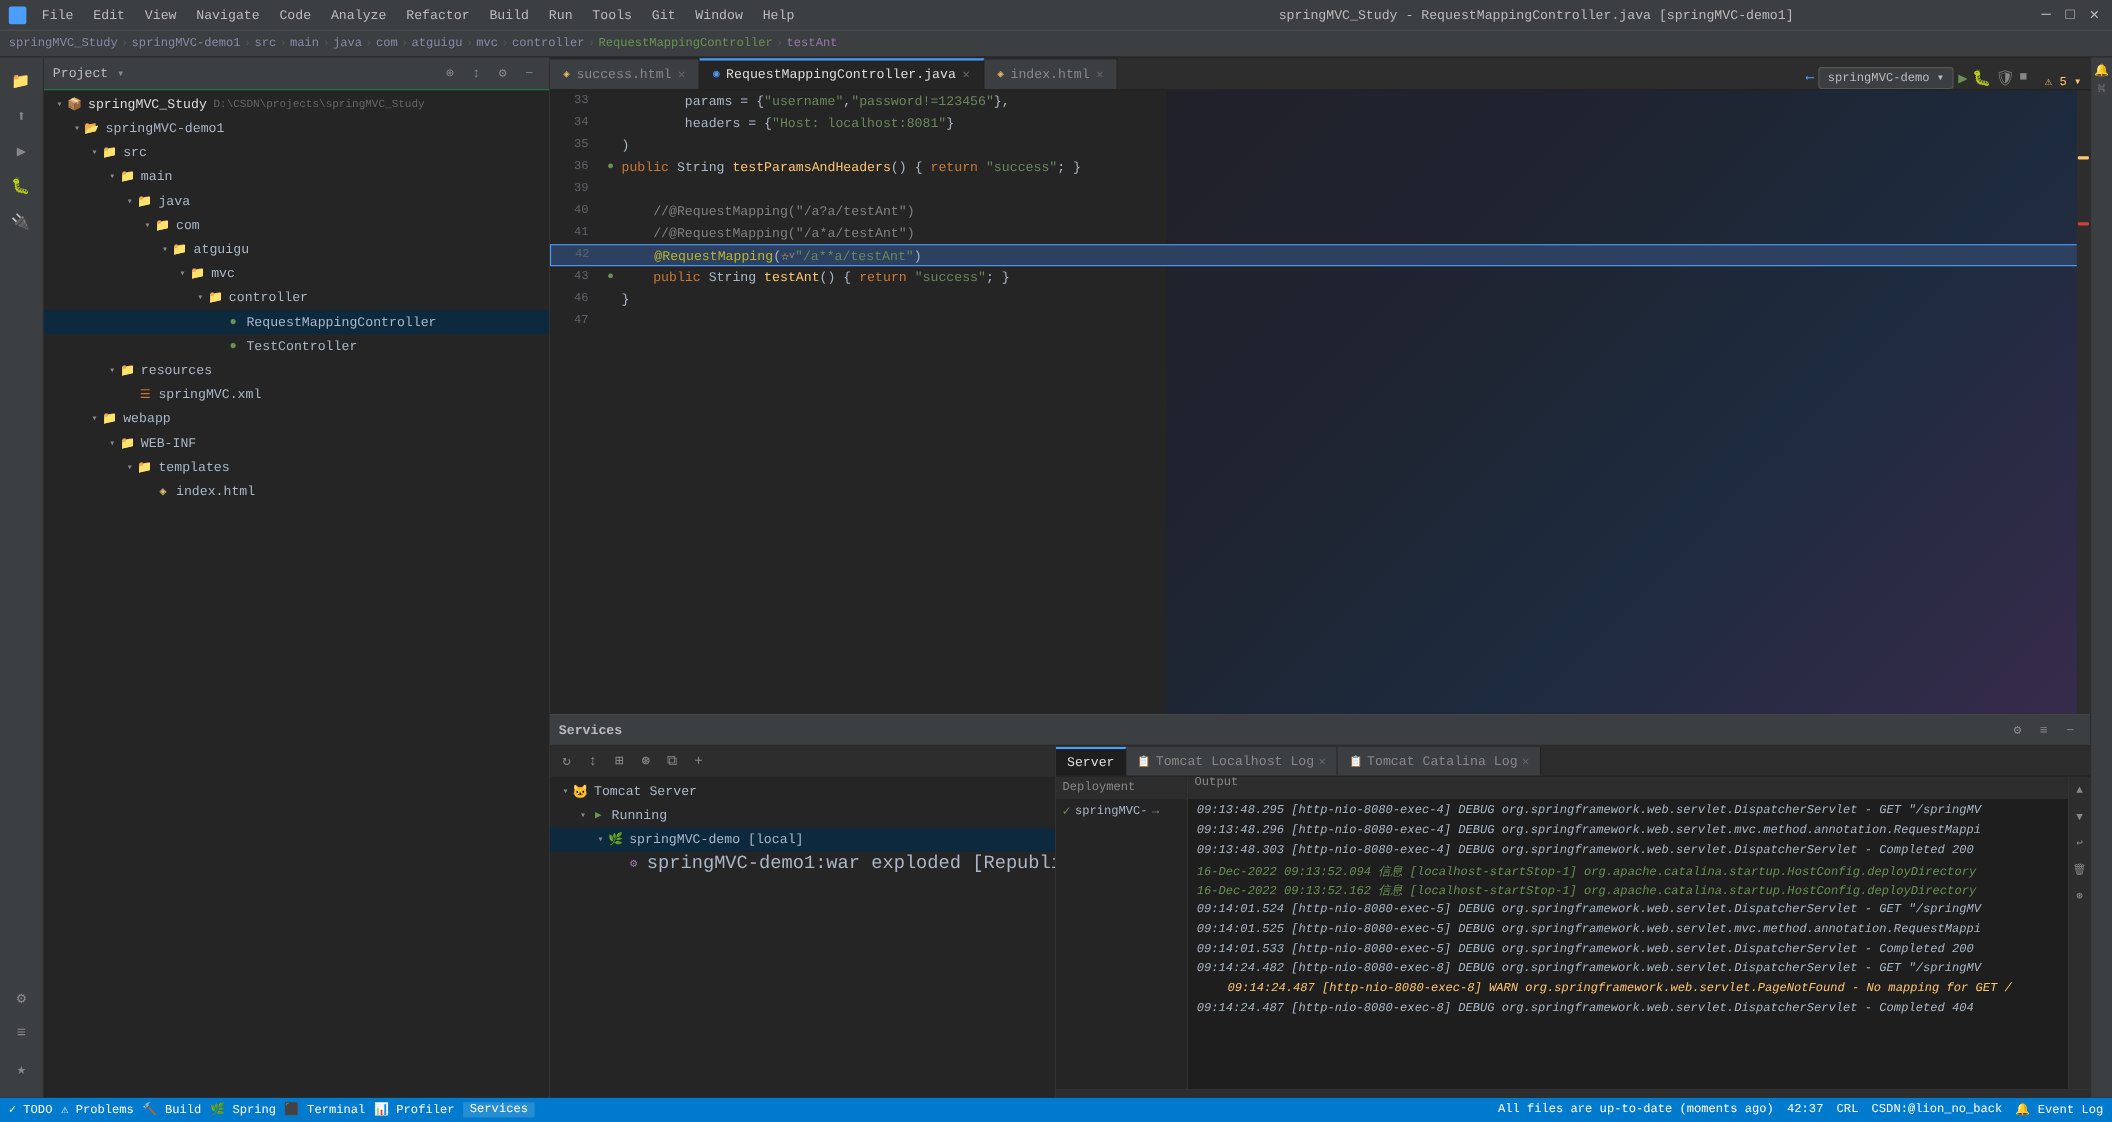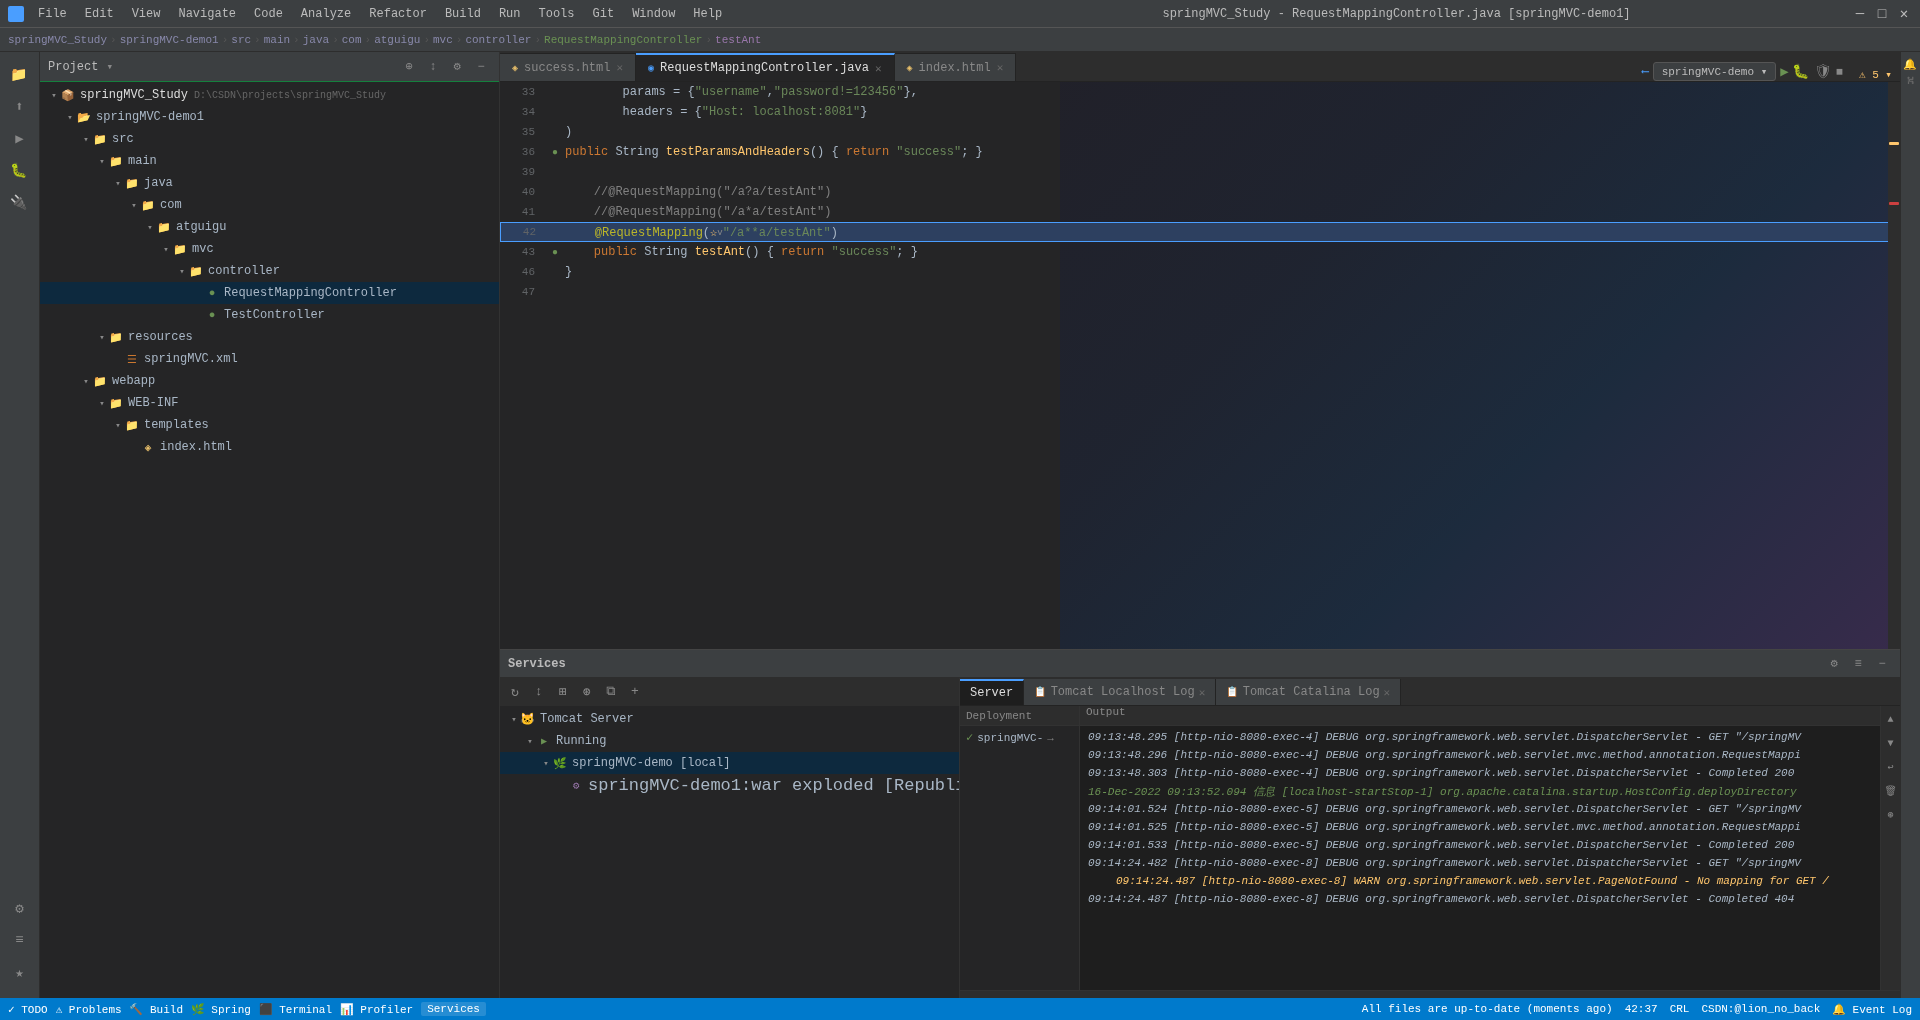--- a/index.html
+++ b/index.html
@@ -822,20 +822,21 @@
 
             <div style="flex:1;display:flex;flex-direction:column;overflow:hidden;">
               <div style="height:20px;background:#2d2d2d;border-bottom:1px solid #323232;display:flex;padding:0 6px;">
                 <span style="color:#888;font-size:11px;">Output</span>
               </div>
               <div class="log-output-panel">
                 <div class="log-line debug">09:13:48.295 [http-nio-8080-exec-4] DEBUG org.springframework.web.servlet.DispatcherServlet - GET "/springMV</div>
                 <div class="log-line debug">09:13:48.296 [http-nio-8080-exec-4] DEBUG org.springframework.web.servlet.mvc.method.annotation.RequestMappi</div>
                 <div class="log-line debug">09:13:48.303 [http-nio-8080-exec-4] DEBUG org.springframework.web.servlet.DispatcherServlet - Completed 200</div>
                 <div class="log-line info-cn">16-Dec-2022 09:13:52.094 信息 [localhost-startStop-1] org.apache.catalina.startup.HostConfig.deployDirectory</div>
+                <div class="log-line info-cn">16-Dec-2022 09:13:52.162 信息 [localhost-startStop-1] org.apache.catalina.startup.HostConfig.deployDirectory</div>
                 <div class="log-line debug">09:14:01.524 [http-nio-8080-exec-5] DEBUG org.springframework.web.servlet.DispatcherServlet - GET "/springMV</div>
                 <div class="log-line debug">09:14:01.525 [http-nio-8080-exec-5] DEBUG org.springframework.web.servlet.mvc.method.annotation.RequestMappi</div>
                 <div class="log-line debug">09:14:01.533 [http-nio-8080-exec-5] DEBUG org.springframework.web.servlet.DispatcherServlet - Completed 200</div>
                 <div class="log-line debug">09:14:24.482 [http-nio-8080-exec-8] DEBUG org.springframework.web.servlet.DispatcherServlet - GET "/springMV</div>
                 <div class="log-line warn">09:14:24.487 [http-nio-8080-exec-8] WARN org.springframework.web.servlet.PageNotFound - No mapping for GET /</div>
                 <div class="log-line debug">09:14:24.487 [http-nio-8080-exec-8] DEBUG org.springframework.web.servlet.DispatcherServlet - Completed 404</div>
               </div>
             </div>
 
             <div style="width:20px;background:#2d2d2d;border-left:1px solid #323232;display:flex;flex-direction:column;align-items:center;padding:2px 0;gap:2px;">

